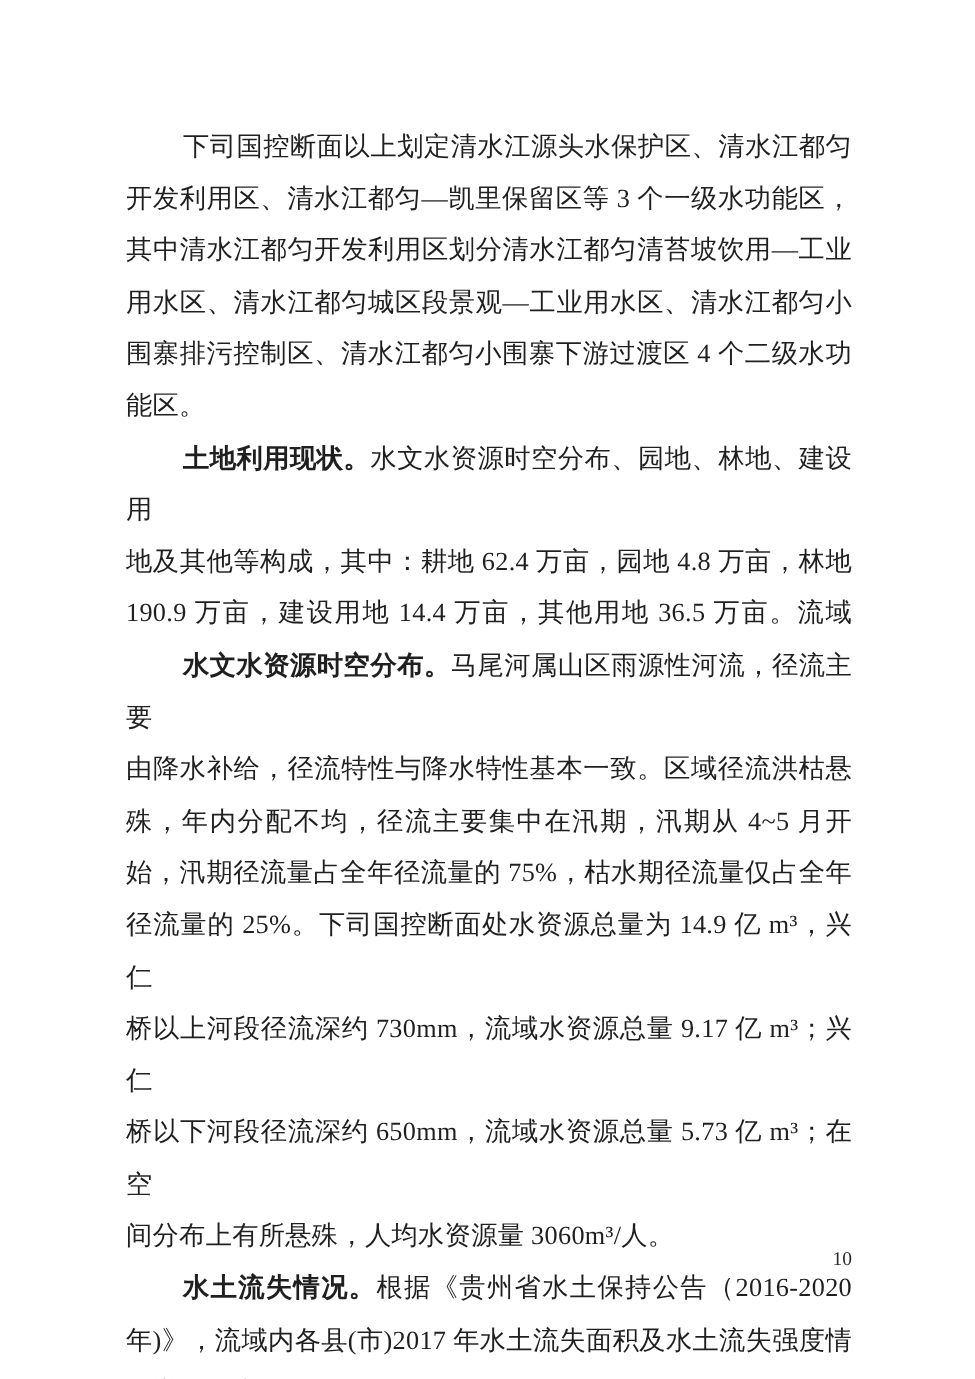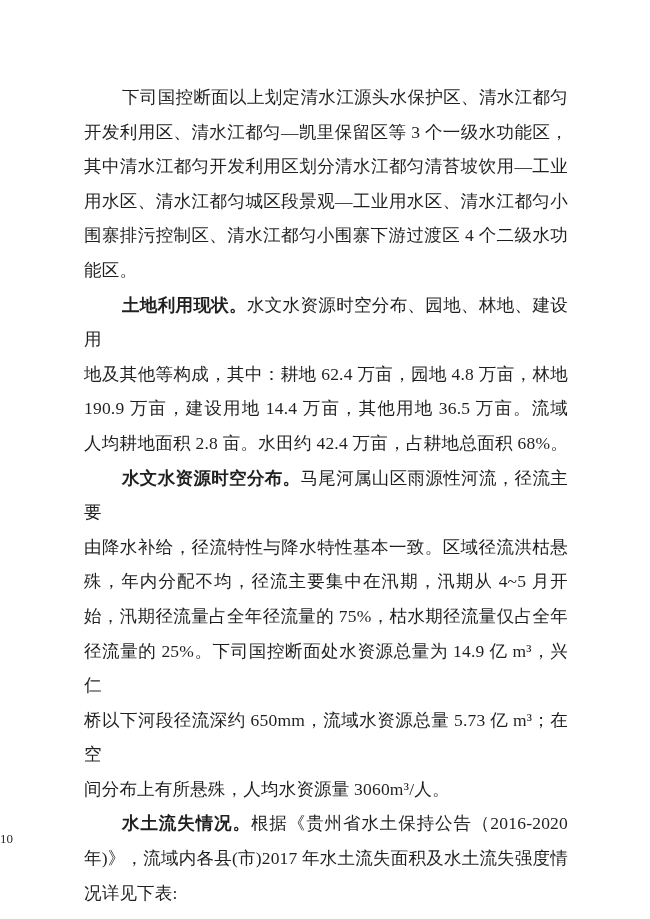--- a/index.html
+++ b/index.html
@@ -39,48 +39,48 @@
   }
   .b {
     font-weight: bold;
     font-family: Liberation Serif, serif;
   }
   .footer {
     position: absolute;
     left: 0;
     right: 0;
     top: 831px;
-    text-align: left;
+    text-align: right;
     font-size: 13px;
     color: #2a2a2a;
     font-family: "Liberation Serif", "DejaVu Serif", serif;
   }
 </style>
 </head>
 <body>
 
 <div class="page">
   <div class="text-block">
     <div class="line justify indent"><span>下司国控断面以上划定清水江源头水保护区、清水江都匀</span></div>
     <div class="line justify"><span>开发利用区、清水江都匀—凯里保留区等 3 个一级水功能区，</span></div>
     <div class="line justify"><span>其中清水江都匀开发利用区划分清水江都匀清苔坡饮用—工业</span></div>
     <div class="line justify"><span>用水区、清水江都匀城区段景观—工业用水区、清水江都匀小</span></div>
     <div class="line justify"><span>围寨排污控制区、清水江都匀小围寨下游过渡区 4 个二级水功</span></div>
     <div class="line last"><span>能区。</span></div>
 
     <div class="line justify indent"><span class="b">土地利用现状。</span><span>水文水资源时空分布、园地、林地、建设用</span></div>
     <div class="line justify"><span>地及其他等构成，其中：耕地 62.4 万亩，园地 4.8 万亩，林地</span></div>
     <div class="line justify"><span>190.9 万亩，建设用地 14.4 万亩，其他用地 36.5 万亩。流域</span></div>
-    <div class="line justify"><span>人均耕地面积 2.8 亩。水田约 42.4 万亩，占耕地总面积 68%。</span></div>
 
     <div class="line justify indent"><span class="b">水文水资源时空分布。</span><span>马尾河属山区雨源性河流，径流主要</span></div>
     <div class="line justify"><span>由降水补给，径流特性与降水特性基本一致。区域径流洪枯悬</span></div>
     <div class="line justify"><span>殊，年内分配不均，径流主要集中在汛期，汛期从 4~5 月开</span></div>
     <div class="line justify"><span>始，汛期径流量占全年径流量的 75%，枯水期径流量仅占全年</span></div>
     <div class="line justify"><span>径流量的 25%。下司国控断面处水资源总量为 14.9 亿 m³，兴仁</span></div>
+    <div class="line justify"><span>桥以上河段径流深约 730mm，流域水资源总量 9.17 亿 m³；兴仁</span></div>
     <div class="line justify"><span>桥以下河段径流深约 650mm，流域水资源总量 5.73 亿 m³；在空</span></div>
     <div class="line last"><span>间分布上有所悬殊，人均水资源量 3060m³/人。</span></div>
 
     <div class="line justify indent"><span class="b">水土流失情况。</span><span>根据《贵州省水土保持公告（2016-2020</span></div>
     <div class="line justify"><span>年)》，流域内各县(市)2017 年水土流失面积及水土流失强度情</span></div>
     <div class="line last"><span>况详见下表:</span></div>
   </div>
 
   <div class="footer">10</div>
 </div>

